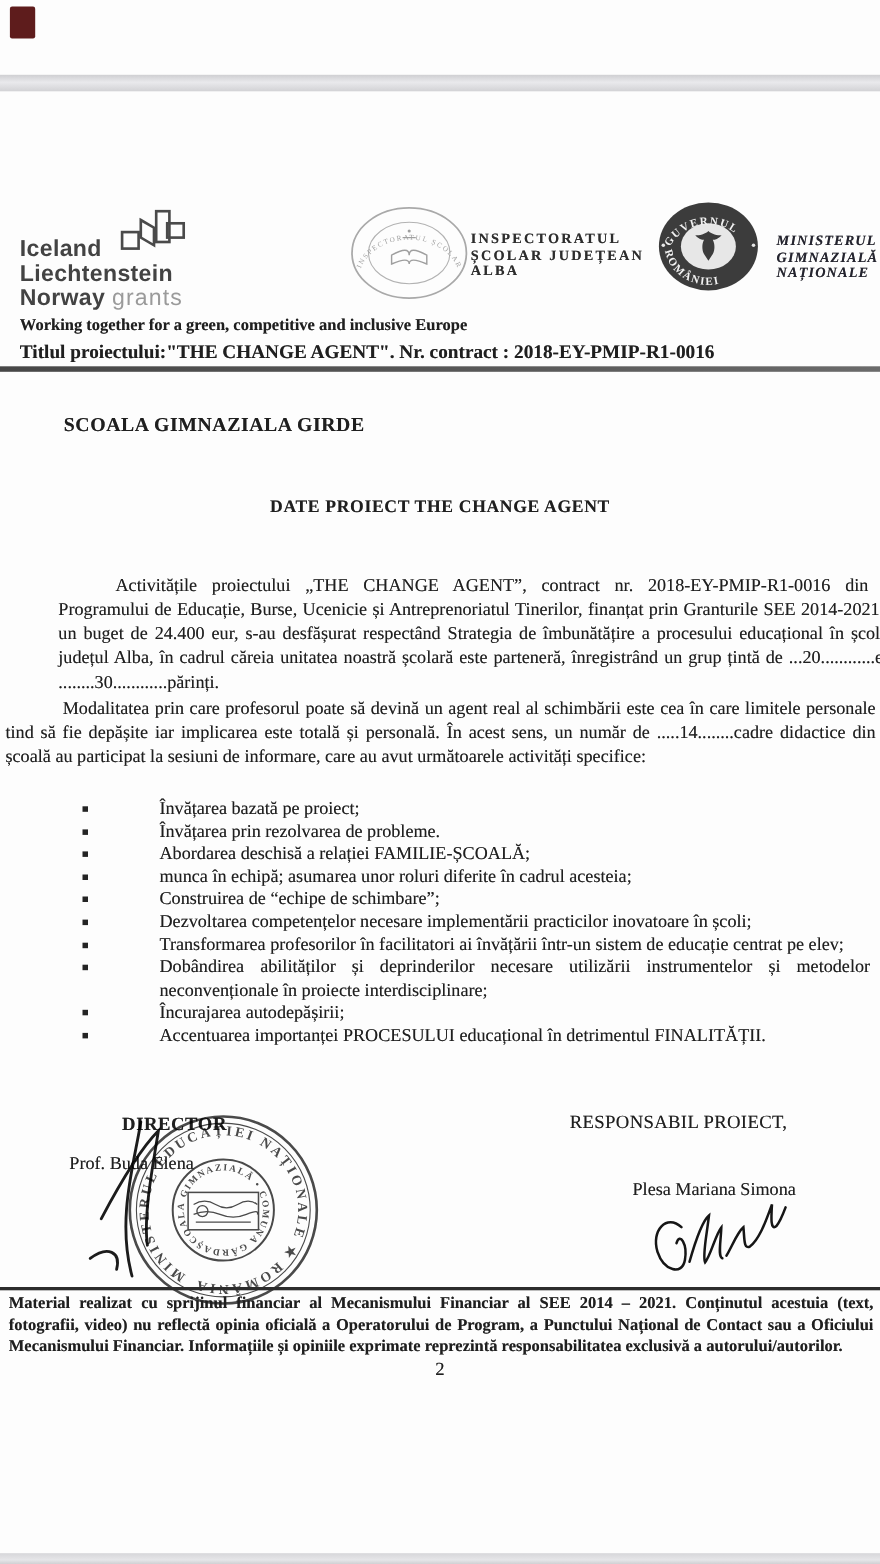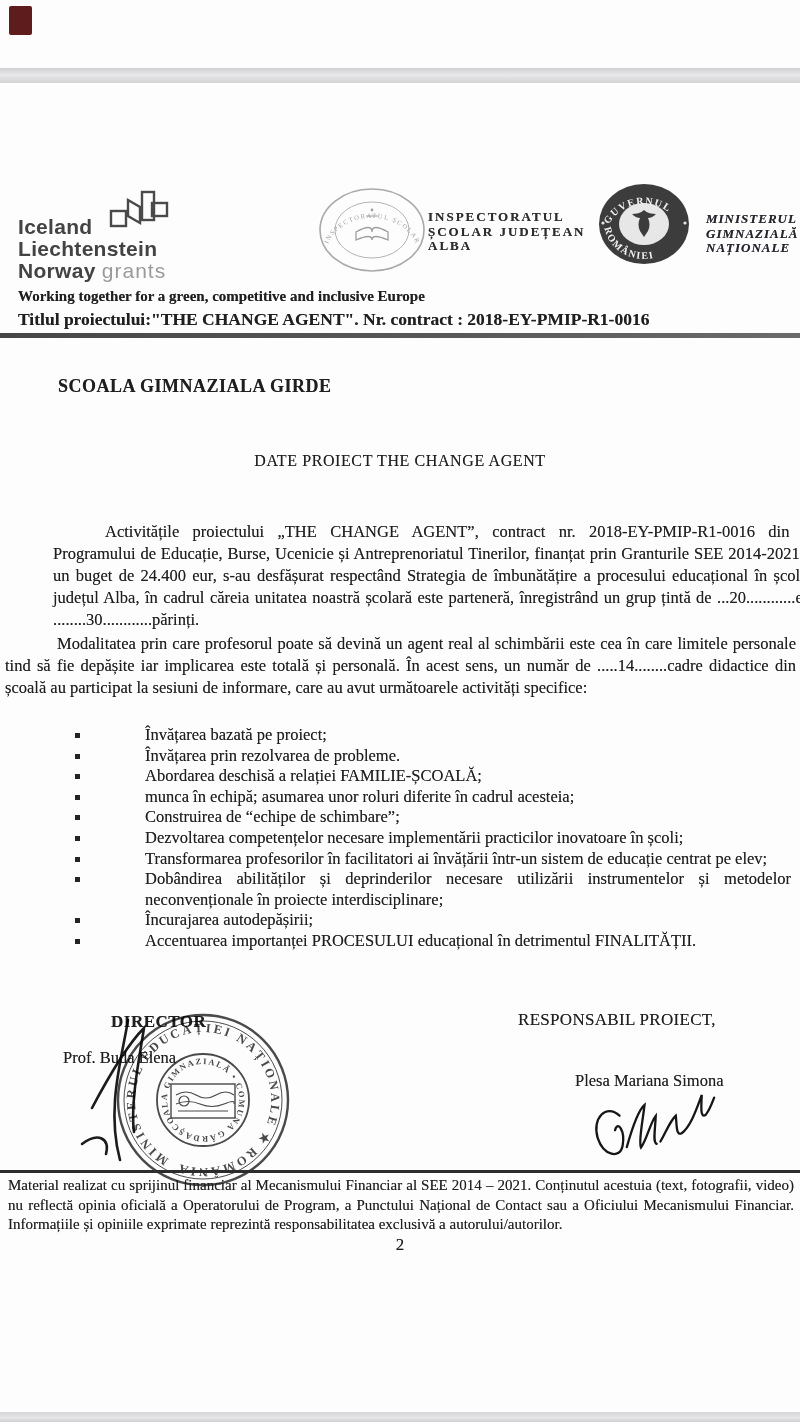--- a/index.html
+++ b/index.html
@@ -29,42 +29,42 @@
   .gov-stamp{left:597px;top:182px;}
   .ministry-text{left:706px;top:212px;font-weight:bold;font-size:13px;line-height:14.5px;
     letter-spacing:1px;color:#24242f;white-space:nowrap;font-style:italic;}
   .tagline{left:18px;top:288px;font-weight:bold;font-size:15px;}
   .project-line{left:18px;top:309px;font-weight:bold;font-size:17.5px;}
   .header-rule{left:0;top:333px;width:800px;height:5px;
     background:linear-gradient(90deg,#474747,#585858 55%,#6b6b6b);filter:blur(.4px);}
   
   .school-name{left:58px;top:376px;font-size:18px;font-weight:600;letter-spacing:.5px;}
   .doc-title{left:0;top:452px;width:800px;text-align:center;
-    font-size:16px;font-weight:normal;letter-spacing:.6px;}
+    font-size:16px;font-weight:bold;letter-spacing:.6px;}
   .para{left:5px;width:791px;font-size:16.5px;line-height:22px;
     text-align:justify;text-indent:52px;}
   .para1{top:521px;margin-left:48px;}
   .para2{top:633px;}
   .bullets{left:75px;top:725px;width:716px;font-size:16.5px;line-height:20.6px;}
   .b-item{display:flex;}
   .b-dot{flex:0 0 70px;}
   .b-dot::after{content:"";display:block;width:5px;height:5px;background:#242424;margin-top:8px;}
   .b-text{flex:1;text-align:justify;}
   
   .director-label{left:63px;top:1012px;font-size:17px;font-weight:600;letter-spacing:.5px;margin-left:48px;}
   .director-name{left:63px;top:1048px;font-size:16.5px;}
   .resp-label{left:518px;top:1010px;font-size:17px;font-weight:400;letter-spacing:.3px;}
   .resp-name{left:575px;top:1071px;font-size:16.5px;}
   .round-stamp{left:98px;top:1005px;mix-blend-mode:multiply;filter:blur(.3px);opacity:.92;}
   .sig-left{left:70px;top:1012px;mix-blend-mode:multiply;}
   .sig-right{left:585px;top:1082px;mix-blend-mode:multiply;transform:rotate(-6deg);}
   
   .footer-rule{left:0;top:1170px;width:800px;height:3px;background:#2c2c2c;}
   .footer-text{left:8px;top:1176px;width:786px;font-size:15px;line-height:19.5px;
-    text-align:justify;font-weight:400;}
+    text-align:justify;font-weight:700;}
   .page-number{left:0;top:1235px;width:800px;text-align:center;font-size:17px;}
 </style>
 </head>
 <body>
 
 <div class="page">
 
   <div class="abs rec-marker"></div>
   <div class="abs sep-top"></div>
 

